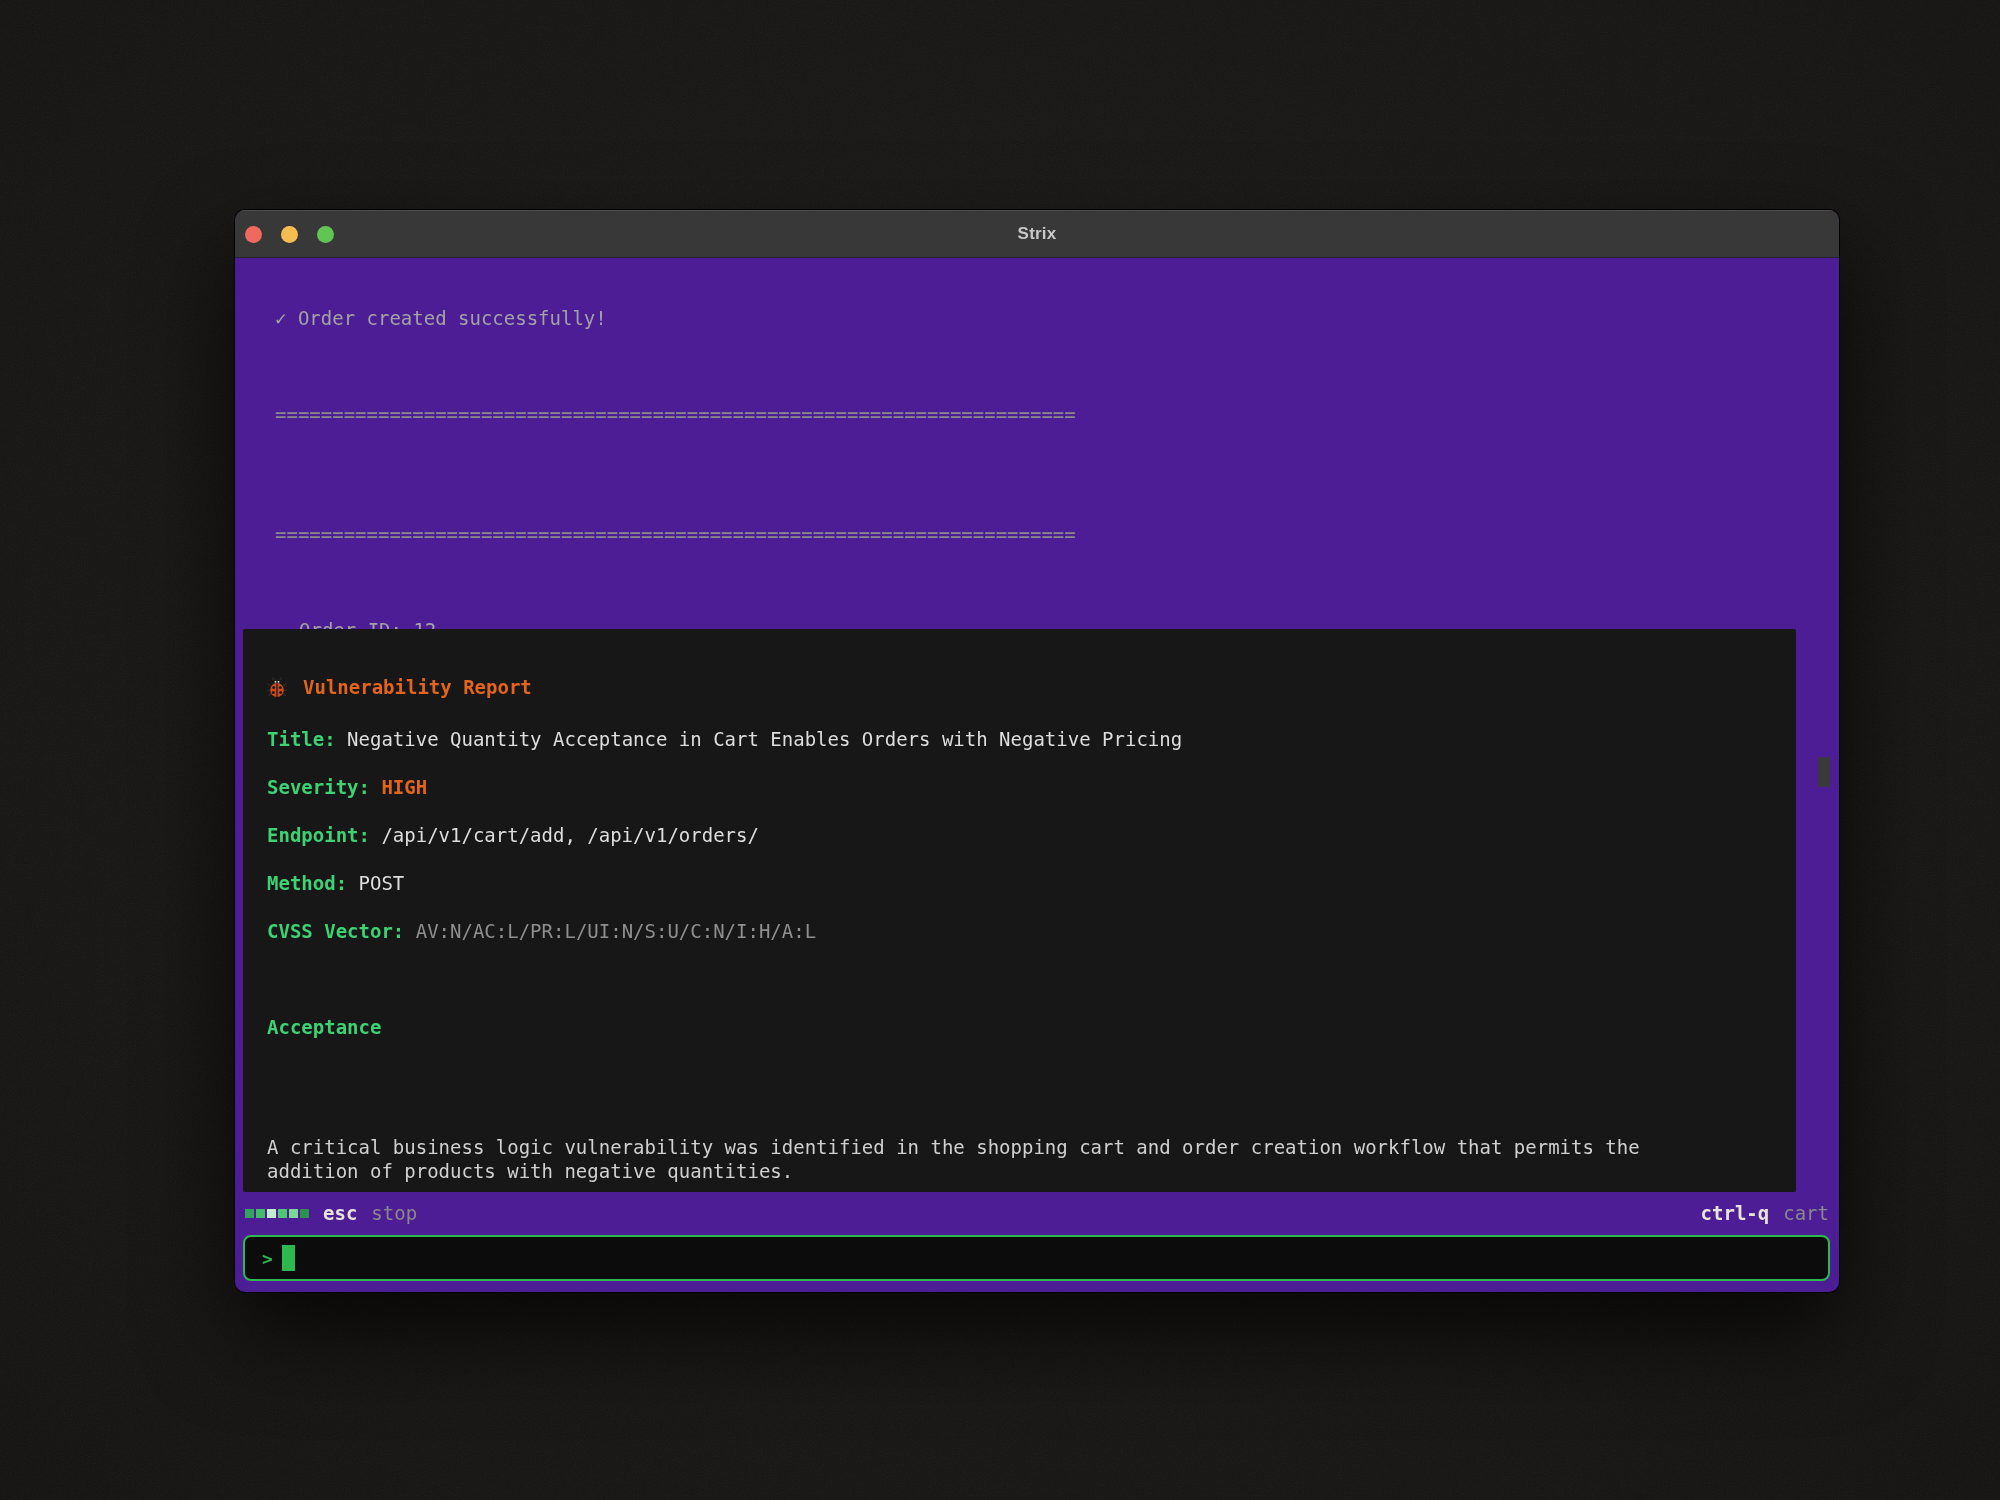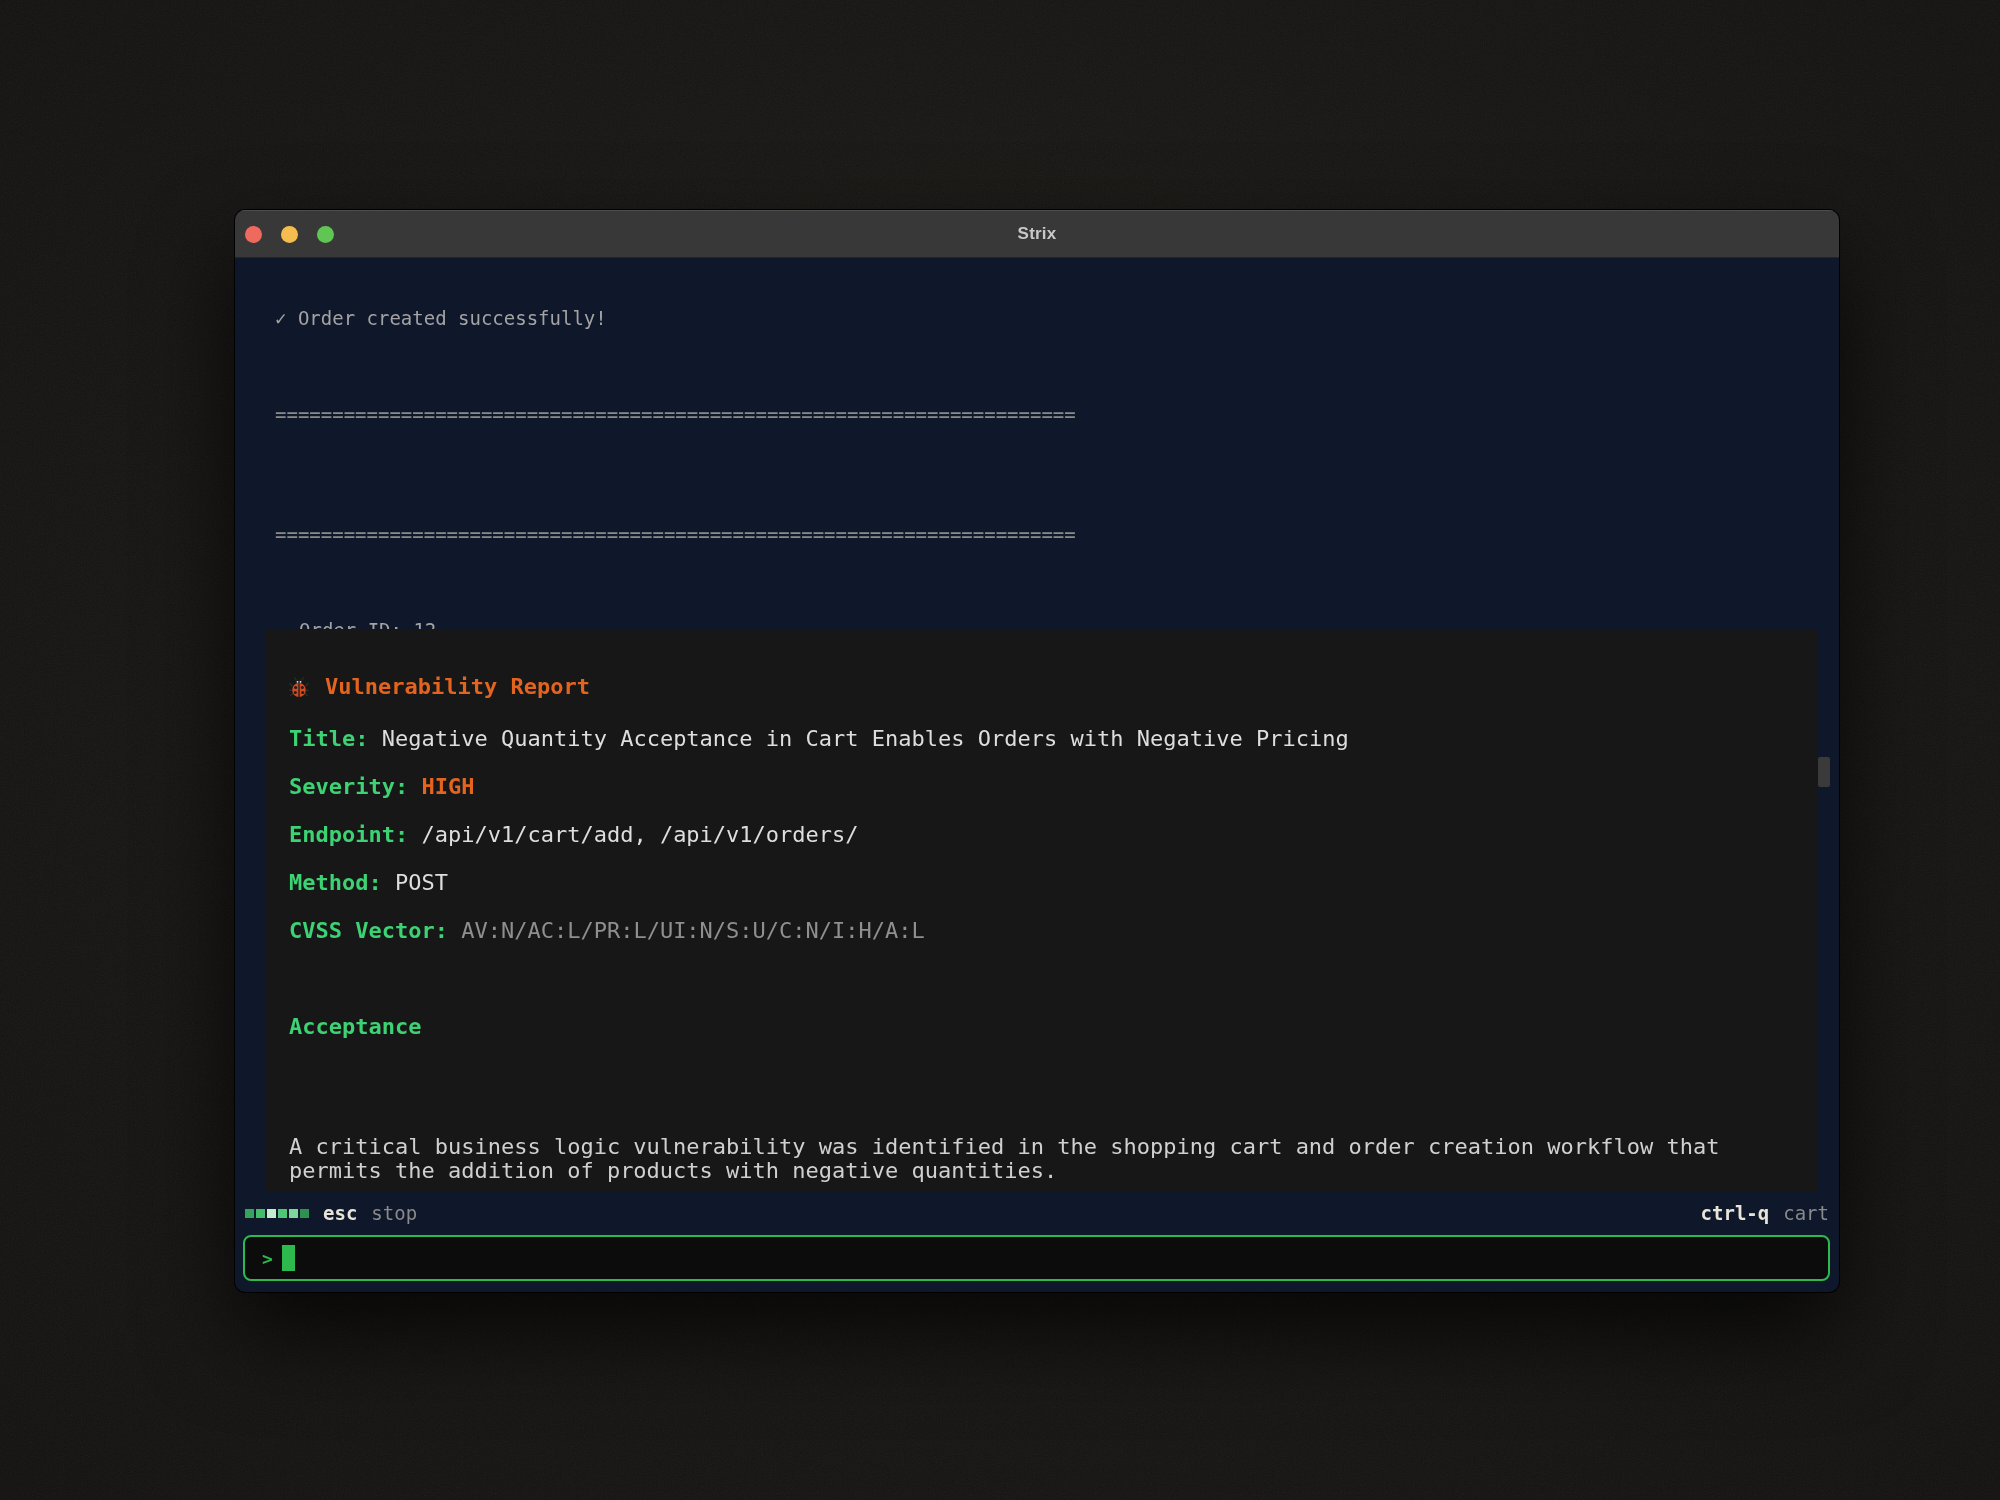--- a/index.html
+++ b/index.html
@@ -8,21 +8,21 @@
     position:relative;
     background: radial-gradient(ellipse at 50% 45%, #1d1b18 0%, #161412 60%, #121110 100%);
     font-family:"DejaVu Sans Mono","Liberation Mono",monospace;
     overflow:hidden;
   }
   .noise { position:absolute; inset:0; width:100%; height:100%; opacity:.07; pointer-events:none; }
 
   
   .window {
     position:absolute; left:235px; top:210px; width:1604px; height:1082px;
-    background:#0f172a; border-radius:10px;
+    background:#4c1d95; border-radius:10px;
     box-shadow:0 40px 90px rgba(0,0,0,.75), 0 0 0 1px rgba(0,0,0,.9);
     overflow:hidden;
   }
   .titlebar {
     position:relative; height:48px; background:#383838;
     box-shadow:inset 0 1px 0 #4d4d4d, inset 0 -1px 0 #242424;
     display:flex; align-items:center; justify-content:center;
   }
   .titlebar .title {
     font-family:"Liberation Sans","DejaVu Sans",sans-serif;
@@ -39,24 +39,24 @@
   .term .row { margin-top:0; }
   .mt1 { margin-top:24px; }
   .sep { color:#8b8b8b; letter-spacing:0; }
   .banner { color:#bdbdbd; }
   .banner .icon-gap { display:inline-block; width:16px; }
   .indent2 { padding-left:24px; }
   .icon-svg { display:inline-block; vertical-align:-4px; }
 
   
   .panel {
-    position:absolute; left:30px; top:419px; width:1553px; height:563px;
+    position:absolute; left:8px; top:419px; width:1553px; height:563px;
     background:#171717; border-radius:2px; overflow:hidden;
     padding:46px 24px 0 24px;
-    font-size:22px; line-height:24px; color:#d0d0d0;
+    font-size:19px; line-height:24px; color:#d0d0d0;
   }
   .panel .row { margin-top:24px; white-space:pre-wrap; }
   .panel .row.first { margin-top:0; }
   .panel .label { color:#3dd273; font-weight:bold; }
   .panel .orange { color:#e3641e; font-weight:bold; }
   .panel .heading-orange { color:#e3641e; font-weight:bold; }
   .panel .value { color:#dedede; }
   .panel .muted { color:#8f8f8f; }
   .panel .desc { max-width:1446px; }
   .panel .desc p { white-space:pre-wrap; }

